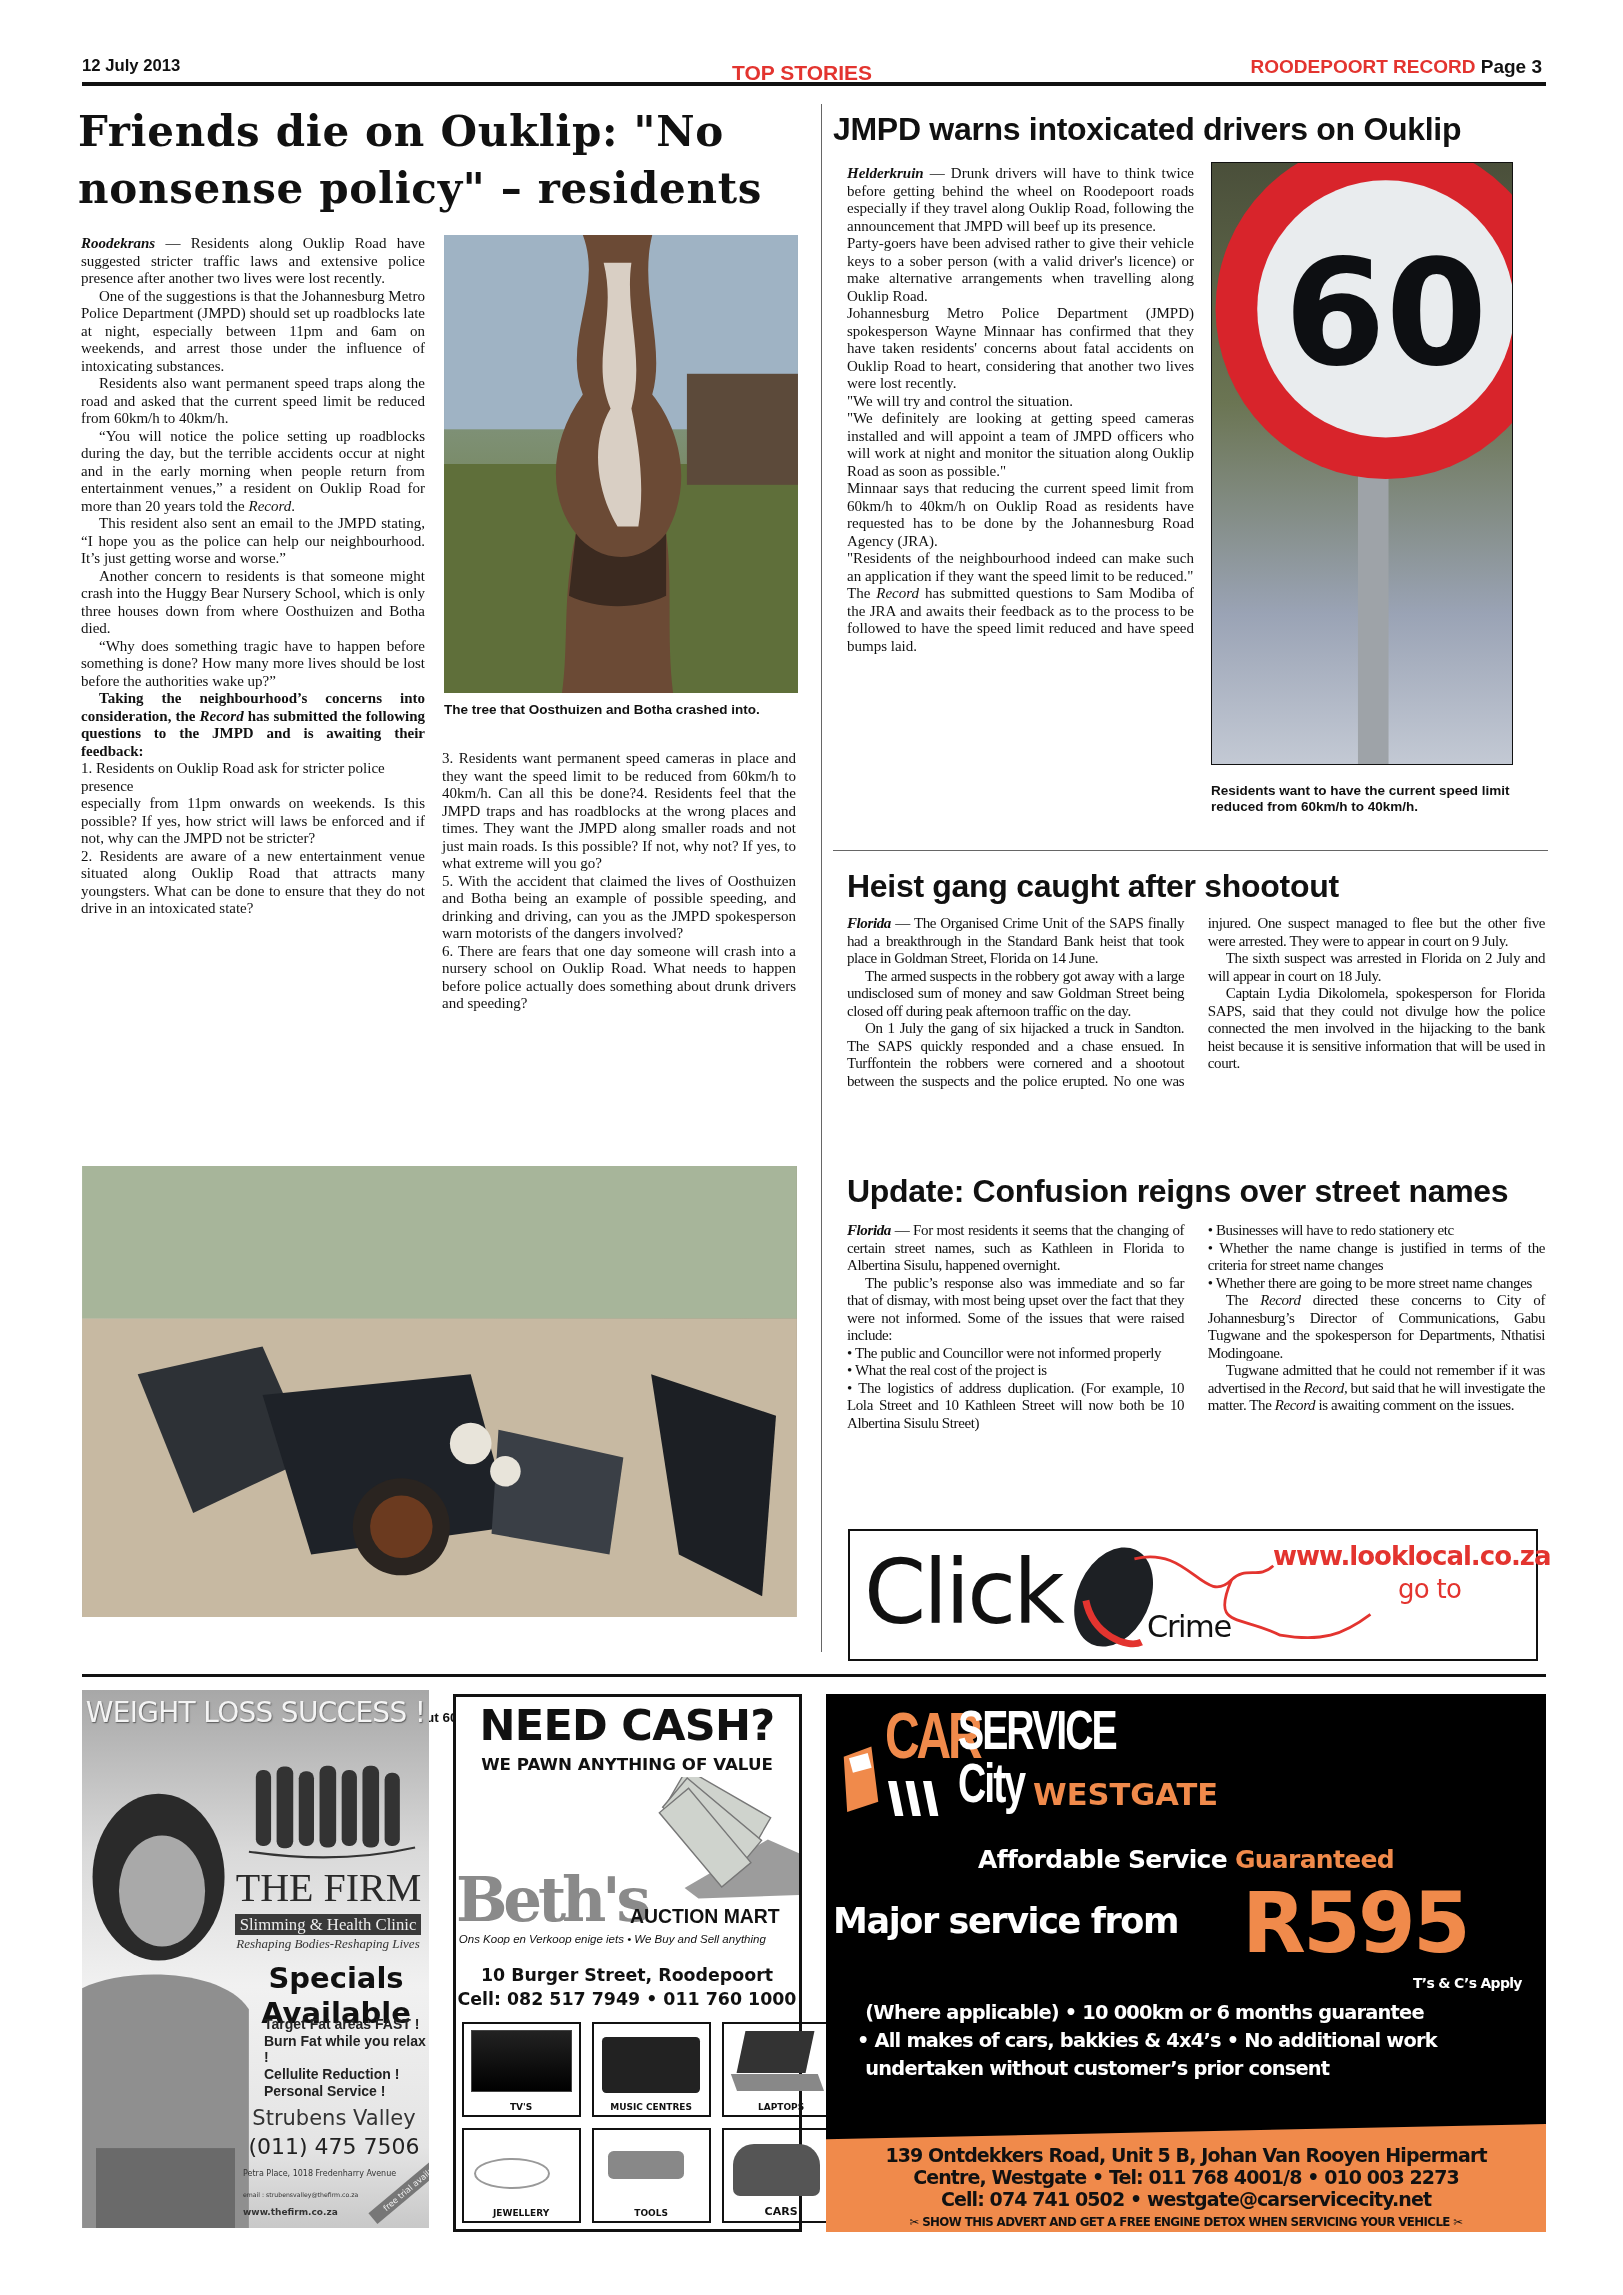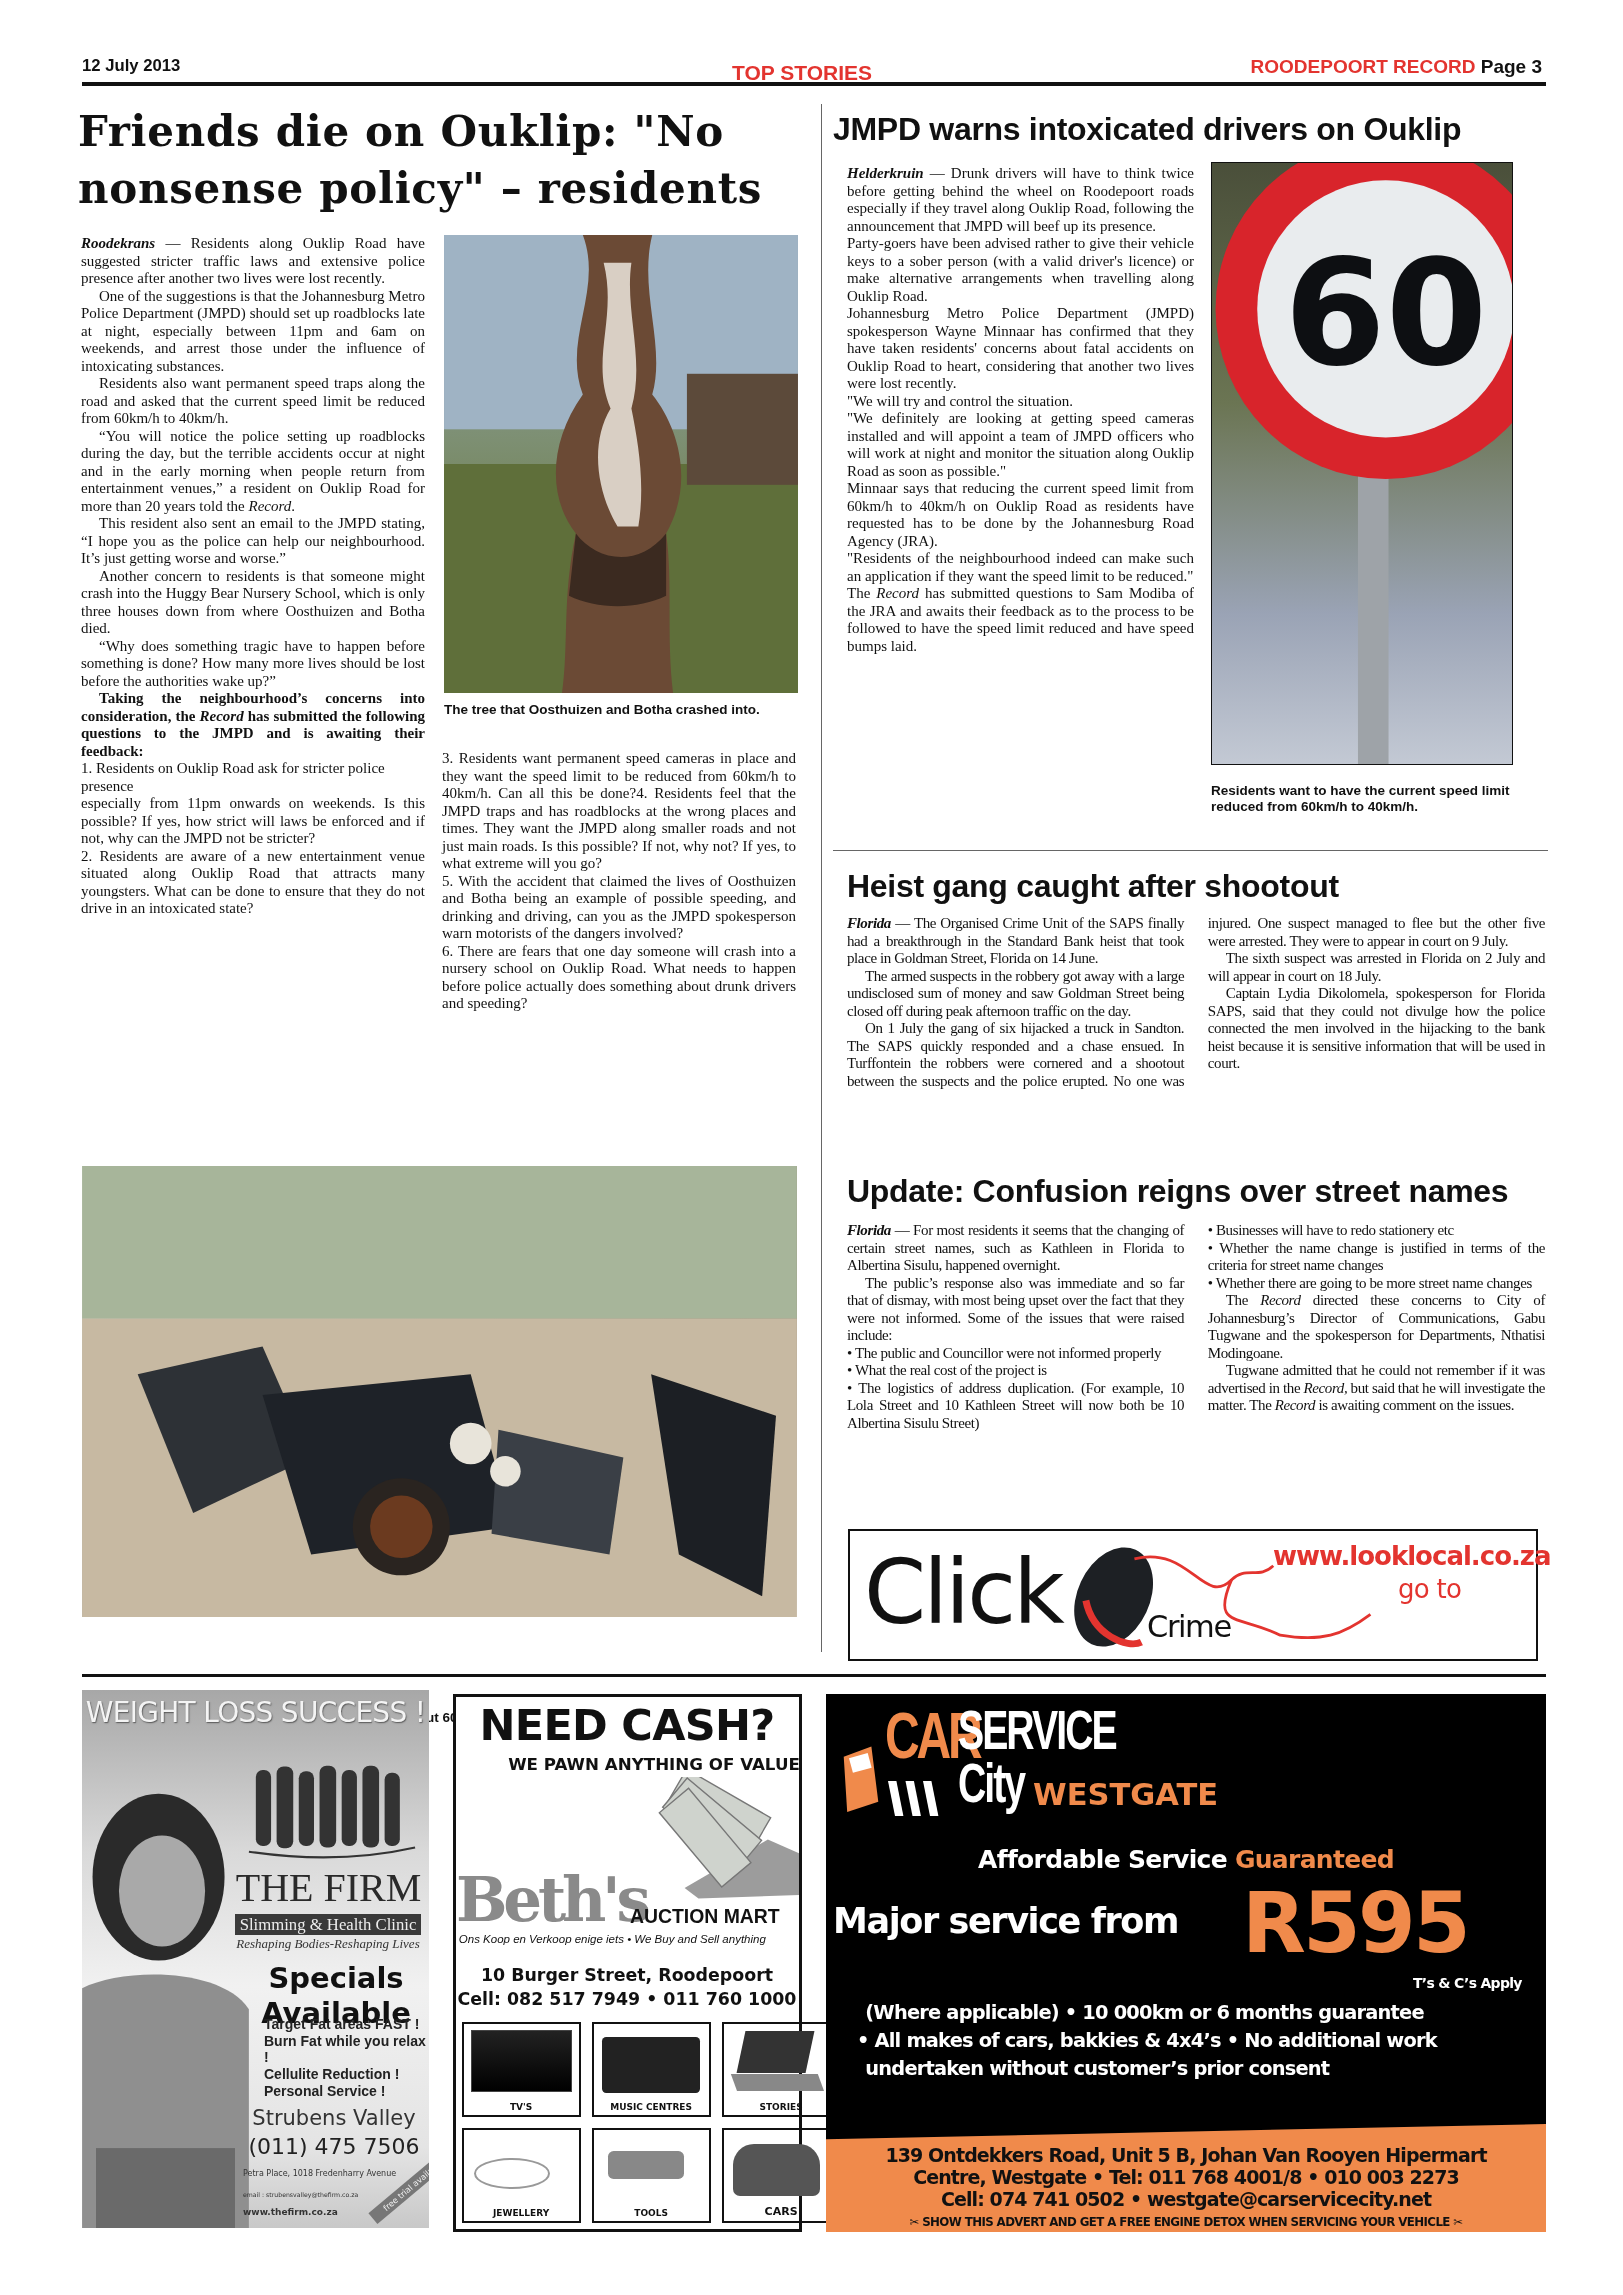--- a/index.html
+++ b/index.html
@@ -187,21 +187,21 @@
   <div class="abs" style="left:160px;top:416px;width:184px;text-align:center;font-family:'DejaVu Sans',sans-serif;font-size:21px;color:#333;">Strubens Valley</div>
   <div class="abs" style="left:160px;top:444px;width:184px;text-align:center;font-family:'DejaVu Sans',sans-serif;font-size:22px;color:#222;">(011) 475 7506</div>
   <div class="abs" style="left:161px;top:479px;width:184px;font-family:'DejaVu Sans',sans-serif;font-size:8px;color:#333;">Petra Place, 1018 Fredenharry Avenue</div>
   <div class="abs" style="left:161px;top:501px;width:184px;font-family:'DejaVu Sans',sans-serif;font-size:6.2px;color:#333;">email : strubensvalley@thefirm.co.za</div>
   <div class="abs" style="left:161px;top:517px;width:139px;font-family:'DejaVu Sans',sans-serif;font-size:9px;font-weight:bold;color:#333;">www.thefirm.co.za</div>
   <div class="abs" style="left:278px;top:486px;width:111px;transform:rotate(-40deg);background:#777;color:#eee;font-family:'DejaVu Sans',sans-serif;font-size:8.3px;text-align:center;padding:2.1px 0;">free trial available !</div>
 </div>
 
 <div class="abs ad-box" style="left:453px;top:1694px;width:349px;height:538px;background:#fff;">
   <div class="abs" style="left:0;top:4.2px;width:342px;text-align:center;font-family:'DejaVu Sans',sans-serif;font-weight:bold;font-size:43px;line-height:49px;letter-spacing:-0.7px;">NEED CASH?</div>
-  <div class="abs" style="left:0;top:57px;width:342px;text-align:center;font-family:'DejaVu Sans',sans-serif;font-weight:bold;font-size:16.7px;margin-left:27px;">WE PAWN ANYTHING OF VALUE</div>
+  <div class="abs" style="left:0;top:57px;width:342px;text-align:center;font-family:'DejaVu Sans',sans-serif;font-weight:bold;font-size:16.7px;">WE PAWN ANYTHING OF VALUE</div>
   <svg class="abs" style="left:187px;top:80px;" width="156" height="125" viewBox="0 0 225 180">
     <path d="M60 160 L180 90 L225 110 L225 170 L80 175 Z" fill="#9c9c9c"></path>
     <g fill="#cfd3cd" stroke="#777" stroke-width="2">
       <rect x="40" y="20" width="140" height="55" transform="rotate(30 110 47)"></rect>
       <rect x="30" y="40" width="140" height="55" transform="rotate(40 100 67)"></rect>
       <rect x="20" y="60" width="140" height="55" transform="rotate(50 90 87)"></rect>
     </g>
   </svg>
   <div class="abs" style="left:0;top:167px;font-family:'DejaVu Serif',serif;font-weight:bold;font-size:61px;color:#8a8a8a;letter-spacing:-4.2px;">Beth's</div>
   <div class="abs" style="left:174px;top:208px;font-family:'Liberation Sans',sans-serif;font-weight:bold;font-size:19.4px;">AUCTION MART</div>
@@ -215,21 +215,21 @@
       <div style="position:absolute;left:7px;top:5.6px;right:7px;height:62px;background:linear-gradient(180deg,#222,#000);border:1.4px solid #444;"></div>
       <div style="position:absolute;bottom:2.8px;width:100%;text-align:center;font-family:'DejaVu Sans',sans-serif;font-weight:bold;font-size:9px;">TV'S</div>
     </div>
     <div style="border:2.1px solid #111;position:relative;">
       <div style="position:absolute;left:8.3px;top:12.5px;right:8.3px;height:56px;background:#222;border-radius:4.2px;"></div>
       <div style="position:absolute;bottom:2.8px;width:100%;text-align:center;font-family:'DejaVu Sans',sans-serif;font-weight:bold;font-size:9px;">MUSIC CENTRES</div>
     </div>
     <div style="border:2.1px solid #111;position:relative;">
       <div style="position:absolute;left:17.4px;top:7px;width:69px;height:42px;background:#333;transform:skewX(-12deg);"></div>
       <div style="position:absolute;left:10.4px;top:50px;width:87px;height:17.4px;background:#888;transform:skewX(20deg);"></div>
-      <div style="position:absolute;bottom:2.8px;width:100%;text-align:center;font-family:'DejaVu Sans',sans-serif;font-weight:bold;font-size:9px;">STORIES</div>
+      <div style="position:absolute;bottom:2.8px;width:100%;text-align:center;font-family:'DejaVu Sans',sans-serif;font-weight:bold;font-size:9px;">LAPTOPS</div>
     </div>
     <div style="border:2.1px solid #111;position:relative;">
       <div style="position:absolute;left:10.4px;top:28px;width:76px;height:31px;border:2.1px solid #999;border-radius:50%;"></div>
       <div style="position:absolute;bottom:2.8px;width:100%;text-align:center;font-family:'DejaVu Sans',sans-serif;font-weight:bold;font-size:9px;">JEWELLERY</div>
     </div>
     <div style="border:2.1px solid #111;position:relative;">
       <div style="position:absolute;left:14px;top:21px;width:76px;height:28px;background:#888;border-radius:5.6px;"></div>
       <div style="position:absolute;bottom:2.8px;width:100%;text-align:center;font-family:'DejaVu Sans',sans-serif;font-weight:bold;font-size:9px;">TOOLS</div>
     </div>
     <div style="border:2.1px solid #111;position:relative;">

